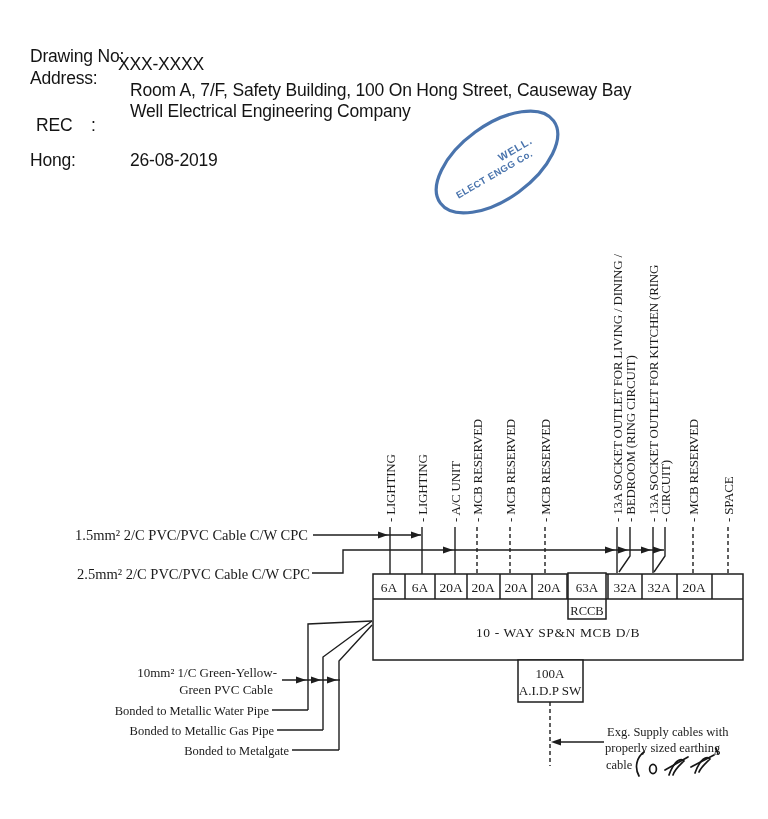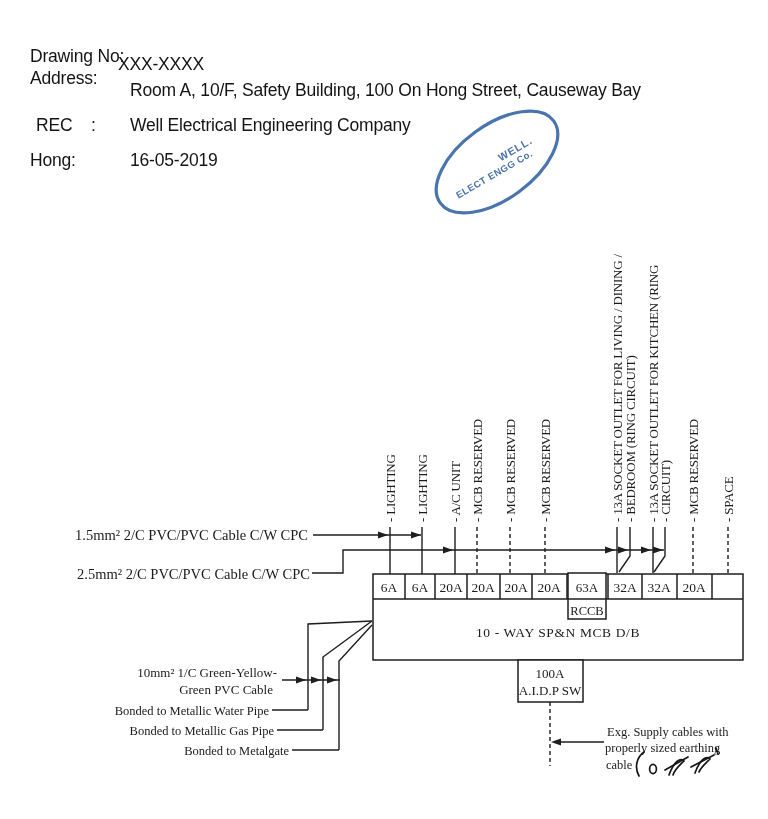--- a/index.html
+++ b/index.html
@@ -24,27 +24,27 @@
 </head>
 <body>
 
 <div class="page">
 
   <div>
     <span class="hd" style="left:30px;top:46px">Drawing No:</span>
     <span class="hd" style="left:118px;top:54px">XXX-XXXX</span>
 
     <span class="hd" style="left:30px;top:68px">Address:</span>
-    <span class="hd" style="left:130px;top:80px">Room A, 10/F, Safety Building, 100 On Hong Street, Causeway Bay</span>
+    <span class="hd" style="left:130px;top:80px">Room A, 7/F, Safety Building, 100 On Hong Street, Causeway Bay</span>
 
     <span class="hd" style="left:36px;top:115px">REC    :</span>
-    <span class="hd" style="left:130px;top:115px">Well Electrical Engineering Company</span>
+    <span class="hd" style="left:130px;top:101px">Well Electrical Engineering Company</span>
 
     <span class="hd" style="left:30px;top:150px">Hong:</span>
-    <span class="hd" style="left:130px;top:150px">16-05-2019</span>
+    <span class="hd" style="left:130px;top:150px">26-08-2019</span>
   </div>
 
   <svg class="stamp" viewBox="0 0 156 122">
     <ellipse cx="73" cy="58" rx="70" ry="37" fill="none" stroke-width="3.2" transform="rotate(-36 73 58)" stroke="#4a74ad"></ellipse>
     <text x="93" y="48" text-anchor="middle" font-size="10.5" letter-spacing="1" transform="rotate(-30 93 48)" fill="#4a74ad">WELL.</text>
     <text x="72" y="73" text-anchor="middle" font-size="9.5" letter-spacing="0.5" transform="rotate(-30 72 73)" fill="#4a74ad">ELECT ENGG Co.</text>
   </svg>
 
   <svg class="schem" width="768" height="819" viewBox="0 0 768 819">
 

